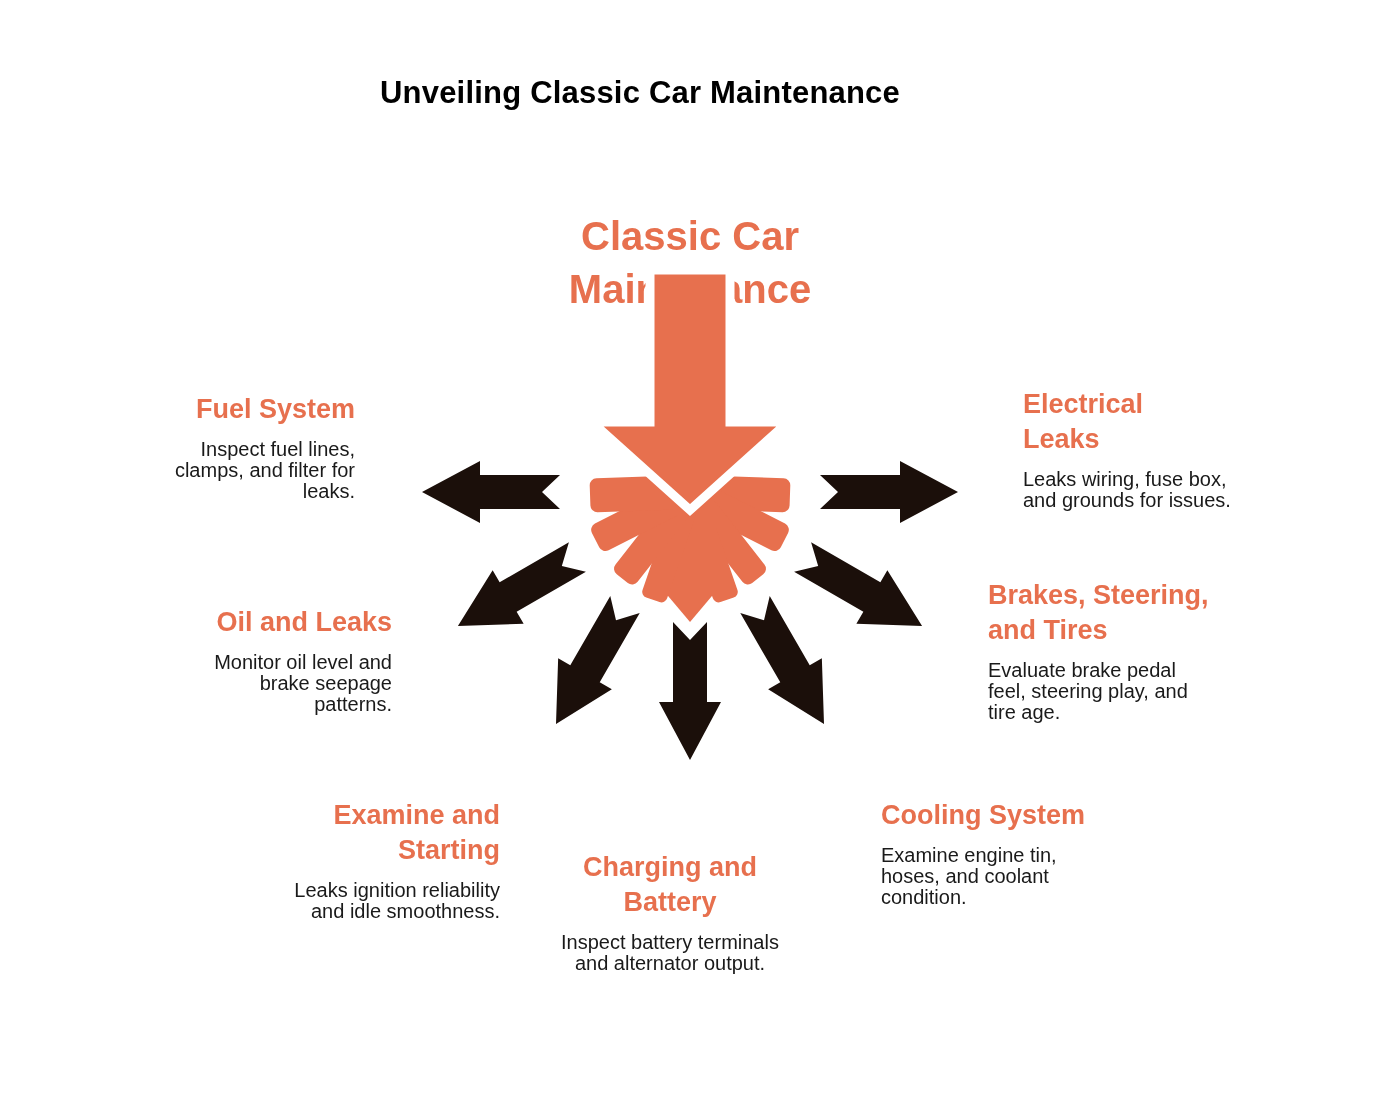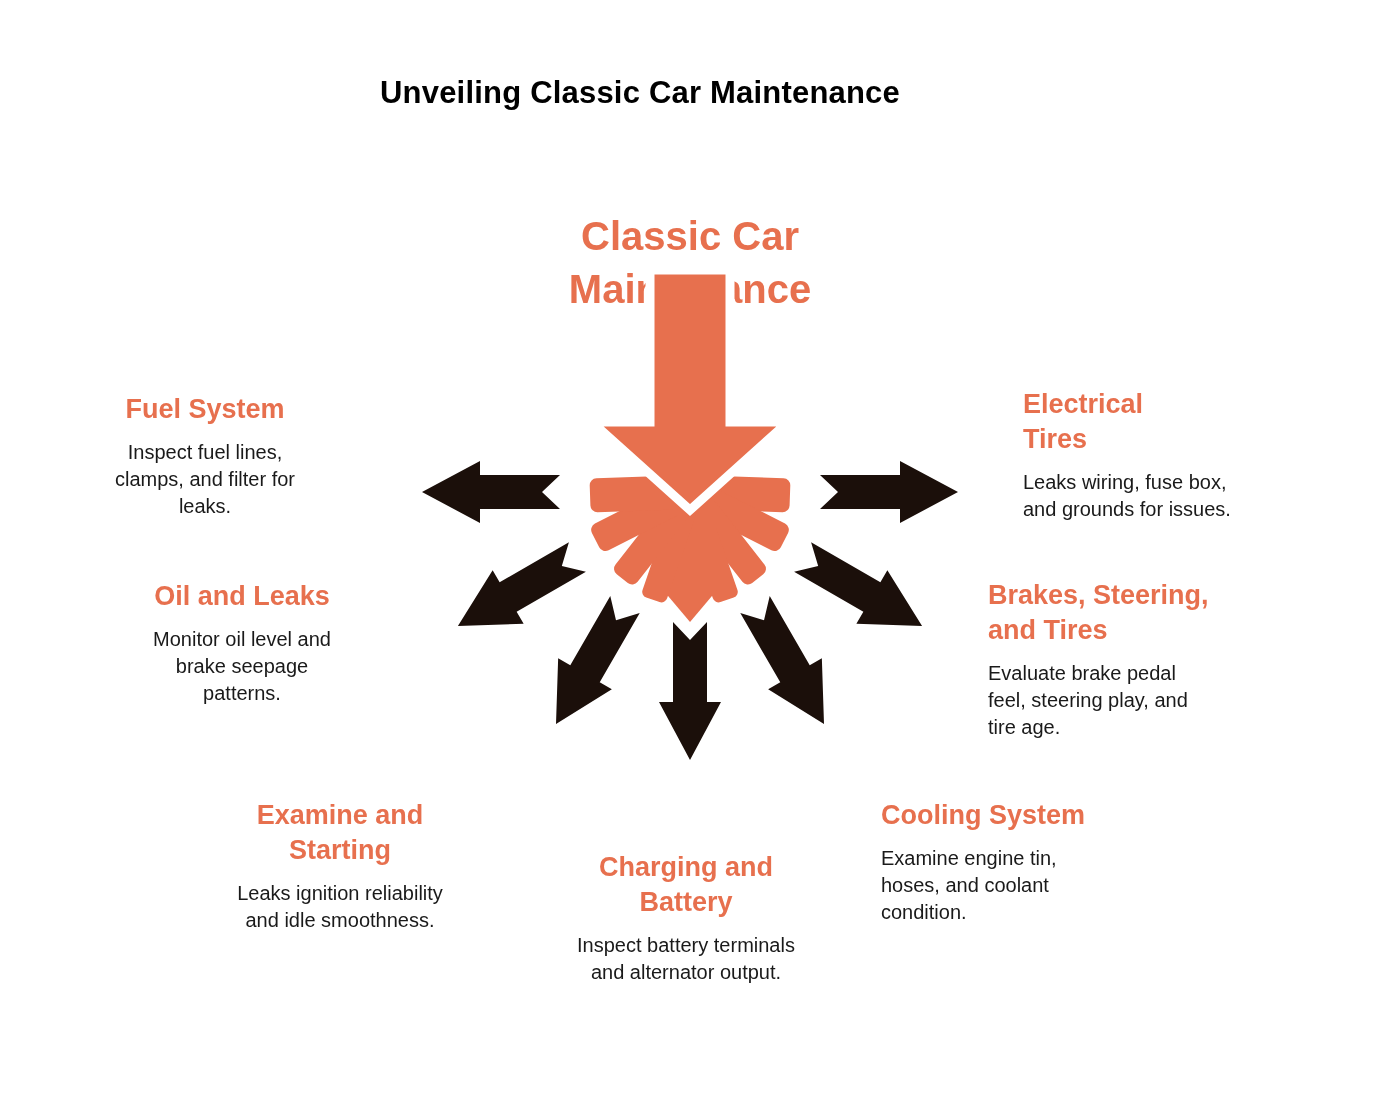--- a/index.html
+++ b/index.html
@@ -36,30 +36,30 @@
   .orange{fill:var(--accent);}
   .orange-stroked{fill:var(--accent);stroke:var(--background);stroke-width:9;stroke-linejoin:miter;}
   .black-arrow{fill:var(--ink);}
   .topic{position:absolute;}
   .topic-title{
     font-size:27px;line-height:35px;font-weight:bold;
     color:var(--accent);white-space:pre-line;
     margin-bottom:12px;
   }
   .topic-desc{
-    font-size:20px;line-height:27px;
+    font-size:20px;line-height:21px;
     color:var(--text);white-space:pre-line;
   }
-  .align-right{text-align:center;}
+  .align-right{text-align:right;}
   .align-left{text-align:left;}
   .align-center{text-align:center;}
   .topic-fuel{right:1025px;top:392px;width:300px;}
-  .topic-oil{right:988px;top:579px;width:300px;}
+  .topic-oil{right:988px;top:605px;width:300px;}
   .topic-ignition{right:880px;top:798px;width:320px;}
-  .topic-charging{left:536px;top:850px;width:300px;}
+  .topic-charging{left:520px;top:850px;width:300px;}
   .topic-electrical{left:1023px;top:387px;width:280px;}
   .topic-brakes{left:988px;top:578px;width:300px;}
   .topic-cooling{left:881px;top:798px;width:280px;}
 </style>
 </head>
 <body>
 
 <div class="canvas">
 
   <h1 class="page-title">Unveiling Classic Car Maintenance</h1>
@@ -152,21 +152,21 @@
 
   <div class="topic topic-charging align-center">
     <div class="topic-title">Charging and
 Battery</div>
     <div class="topic-desc">Inspect battery terminals
 and alternator output.</div>
   </div>
 
   <div class="topic topic-electrical align-left">
     <div class="topic-title">Electrical
-Tires</div>
+Leaks</div>
     <div class="topic-desc">Leaks wiring, fuse box,
 and grounds for issues.</div>
   </div>
 
   <div class="topic topic-brakes align-left">
     <div class="topic-title">Brakes, Steering,
 and Tires</div>
     <div class="topic-desc">Evaluate brake pedal
 feel, steering play, and
 tire age.</div>

